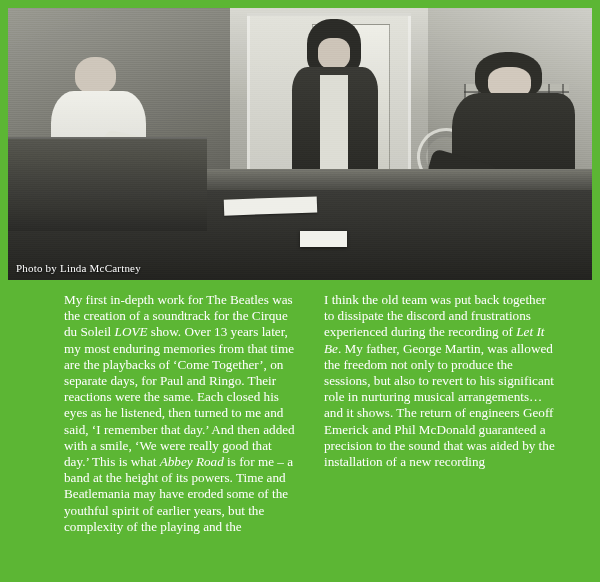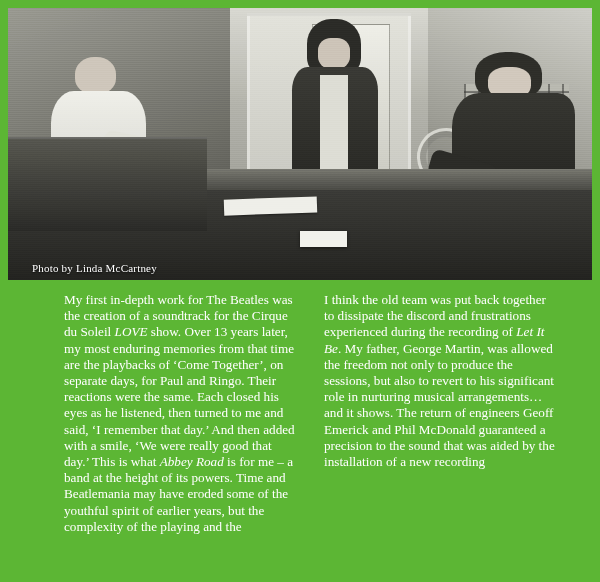--- a/index.html
+++ b/index.html
@@ -289,21 +289,21 @@
     position: absolute;
     inset: 0;
     background:
       repeating-linear-gradient(0deg, rgba(255,255,255,0.03) 0 1px, rgba(0,0,0,0.03) 1px 2px);
     mix-blend-mode: overlay;
     pointer-events: none;
   }
 
   .photo-credit {
     position: absolute;
-    left: 24px;
+    left: 8px;
     bottom: 6px;
     color: #ffffff;
     font-family: "Liberation Serif", serif;
     font-size: 11px;
     letter-spacing: 0.2px;
     text-shadow: 0 1px 2px rgba(0,0,0,0.8);
   }
 
   
   .columns {

